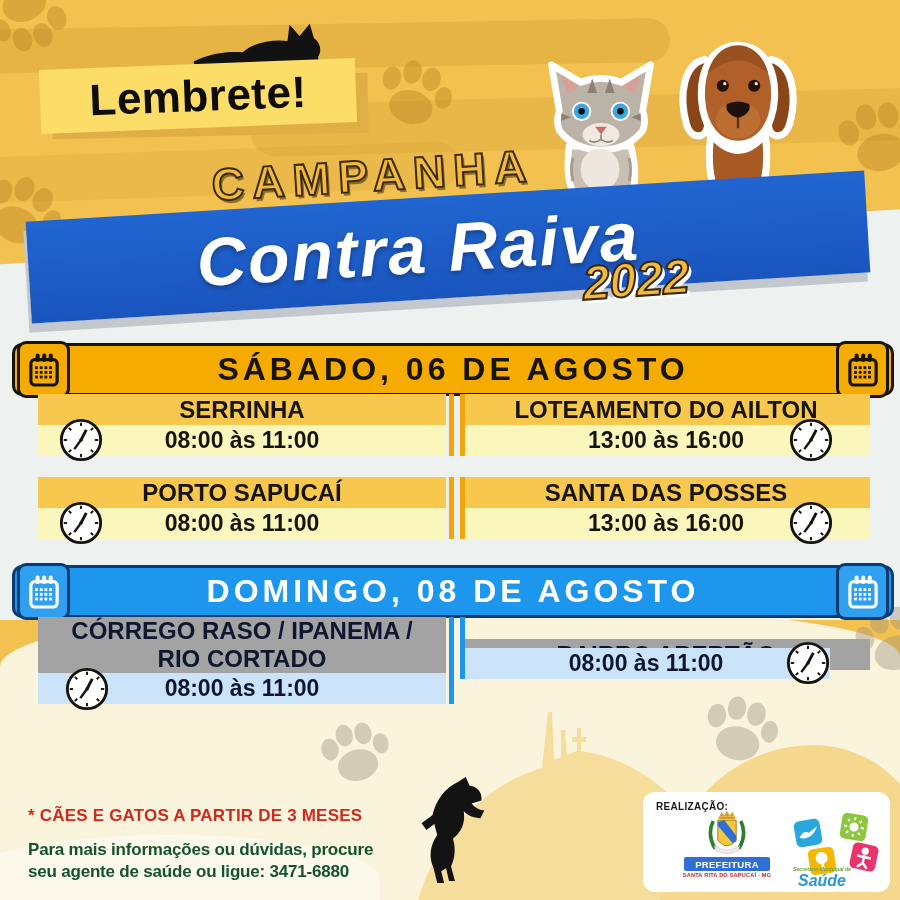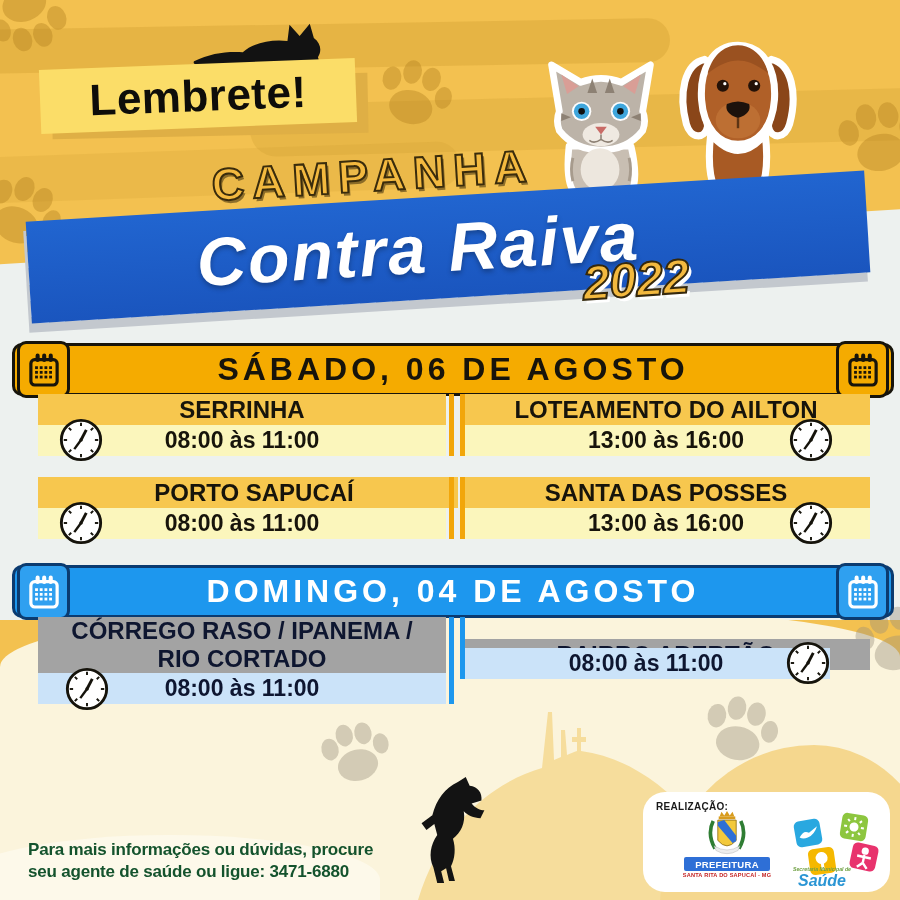--- a/index.html
+++ b/index.html
@@ -69,21 +69,21 @@
   .gsun .slot-time{background:#CBE3F9;color:#0E1630;}
   .divider{position:absolute;width:5px;}
   .divider.sat{background:#F2A60A;}
   .divider.sun{background:#1D97EE;}
   .clock{position:absolute;width:46px;height:46px;}
   .clock svg{display:block;width:100%;height:100%;}
 
   
   .note-red{position:absolute;left:28px;top:806px;font-size:17px;font-weight:800;color:#CE2A1E;letter-spacing:.2px;}
   .info-line{position:absolute;left:28px;font-size:17px;font-weight:700;color:#14532d;letter-spacing:-.2px;}
-  .realize-box{position:absolute;left:643px;top:792px;width:247px;height:100px;background:#FFFFFF;border-radius:22px;}
+  .realize-box{position:absolute;left:643px;top:792px;width:247px;height:100px;background:#FFFFFF;border-radius:12px;}
   .realize-label{position:absolute;left:13px;top:9px;font-size:10px;font-weight:800;color:#1A1A1A;letter-spacing:.3px;}
   .pref-logo{position:absolute;left:38px;top:18px;width:92px;text-align:center;}
   .pref-crest{width:44px;height:46px;margin:0 auto;display:block;}
   .pref-bar{width:86px;height:14px;margin:1px auto 0;background:#2E6FD6;border-radius:2px;
     display:flex;align-items:center;justify-content:center;color:#fff;font-size:9.5px;font-weight:800;letter-spacing:.3px;}
   .pref-sub{margin-top:1px;font-size:5.6px;font-weight:800;color:#C42222;letter-spacing:.2px;}
   .saude-logo{position:absolute;left:150px;top:20px;width:92px;height:76px;}
   .sq{position:absolute;width:26px;height:26px;border-radius:5px;}
   .sq svg{display:block;width:100%;height:100%;}
   .saude-pre{position:absolute;left:0px;top:54px;width:58px;font-size:5.2px;font-weight:700;color:#6FA043;font-style:italic;text-align:center;}
@@ -294,21 +294,21 @@
     <div class="slot-time" style="left:38px;top:425px;width:408px;height:31px;">
         <span>08:00 às 11:00</span>
       </div>
     <div class="slot-name" style="left:462px;top:394px;width:408px;height:31px;justify-content:center;">
         <span>LOTEAMENTO DO AILTON</span>
       </div>
     <div class="slot-time" style="left:462px;top:425px;width:408px;height:31px;">
         <span>13:00 às 16:00</span>
       </div>
 
-    <div class="slot-name" style="left:38px;top:477px;width:408px;height:31px;padding-left:12px;">
+    <div class="slot-name" style="left:38px;top:477px;width:408px;height:31px;">
         <span>PORTO SAPUCAÍ</span>
       </div>
     <div class="slot-time" style="left:38px;top:508px;width:408px;height:31px;">
         <span>08:00 às 11:00</span>
       </div>
     <div class="slot-name" style="left:462px;top:477px;width:408px;height:31px;">
         <span>SANTA DAS POSSES</span>
       </div>
     <div class="slot-time" style="left:462px;top:508px;width:408px;height:31px;">
         <span>13:00 às 16:00</span>
@@ -387,21 +387,21 @@
           <path d="M11.3,36.7 L13.8,34.2"></path>
           <path d="M36.7,36.7 L34.2,34.2"></path>
         </g>
         <path d="M24,24 L29.5,13.5" stroke="#15130B" stroke-width="3"></path>
         <path d="M24,24 L17,33.5" stroke="#15130B" stroke-width="2.5"></path>
         <circle cx="24" cy="24" r="1.8" fill="#15130B"></circle>
       </svg>
   </div>
 
   <div class="day-header sun">
-    <span>DOMINGO, 04 DE AGOSTO</span>
+    <span>DOMINGO, 08 DE AGOSTO</span>
   </div>
   <div class="cal sun" style="left:17px;top:563px;">
     <svg viewBox="0 0 32 36">
         <rect x="2" y="7" width="28" height="27" rx="4" fill="none" stroke="currentColor" stroke-width="3.4"></rect>
         <rect x="7" y="0.5" width="4.4" height="9" rx="2.2" fill="currentColor"></rect>
         <rect x="14" y="0.5" width="4.4" height="9" rx="2.2" fill="currentColor"></rect>
         <rect x="21" y="0.5" width="4.4" height="9" rx="2.2" fill="currentColor"></rect>
         <g fill="currentColor">
           <rect x="6.5" y="14" width="3" height="3"></rect>
           <rect x="11.5" y="14" width="3" height="3"></rect>
@@ -489,20 +489,21 @@
           <path d="M36.7,11.3 L34.2,13.8"></path>
           <path d="M11.3,36.7 L13.8,34.2"></path>
           <path d="M36.7,36.7 L34.2,34.2"></path>
         </g>
         <path d="M24,24 L29.5,13.5" stroke="#15130B" stroke-width="3"></path>
         <path d="M24,24 L17,33.5" stroke="#15130B" stroke-width="2.5"></path>
         <circle cx="24" cy="24" r="1.8" fill="#15130B"></circle>
       </svg>
   </div>
 
+  <div class="note-red">* CÃES E GATOS A PARTIR DE 3 MESES</div>
   <div class="info-line" style="top:840px;">Para mais informações ou dúvidas, procure</div>
   <div class="info-line" style="top:862px;">seu agente de saúde ou ligue: 3471-6880</div>
 
   <div class="sil" style="left:405px;top:776px;width:92px;height:108px;">
     <svg viewBox="0 0 90 110">
         <path d="M52,6 L60,1 L64,10 C72,11 77,17 76,25 L66,28 C70,33 75,35 79,35 L75,43 C68,43 62,40 58,36 C60,48 55,58 47,64 C50,74 49,84 45,92 L49,107 L43,107 L40,94 L35,97 L38,109 L31,109 L27,93 C22,82 24,70 31,60 L28,49 L20,55 L15,48 L26,40 C30,24 39,12 52,6 Z" fill="#131313"></path>
       </svg>
   </div>
 
   <div class="realize-box">

